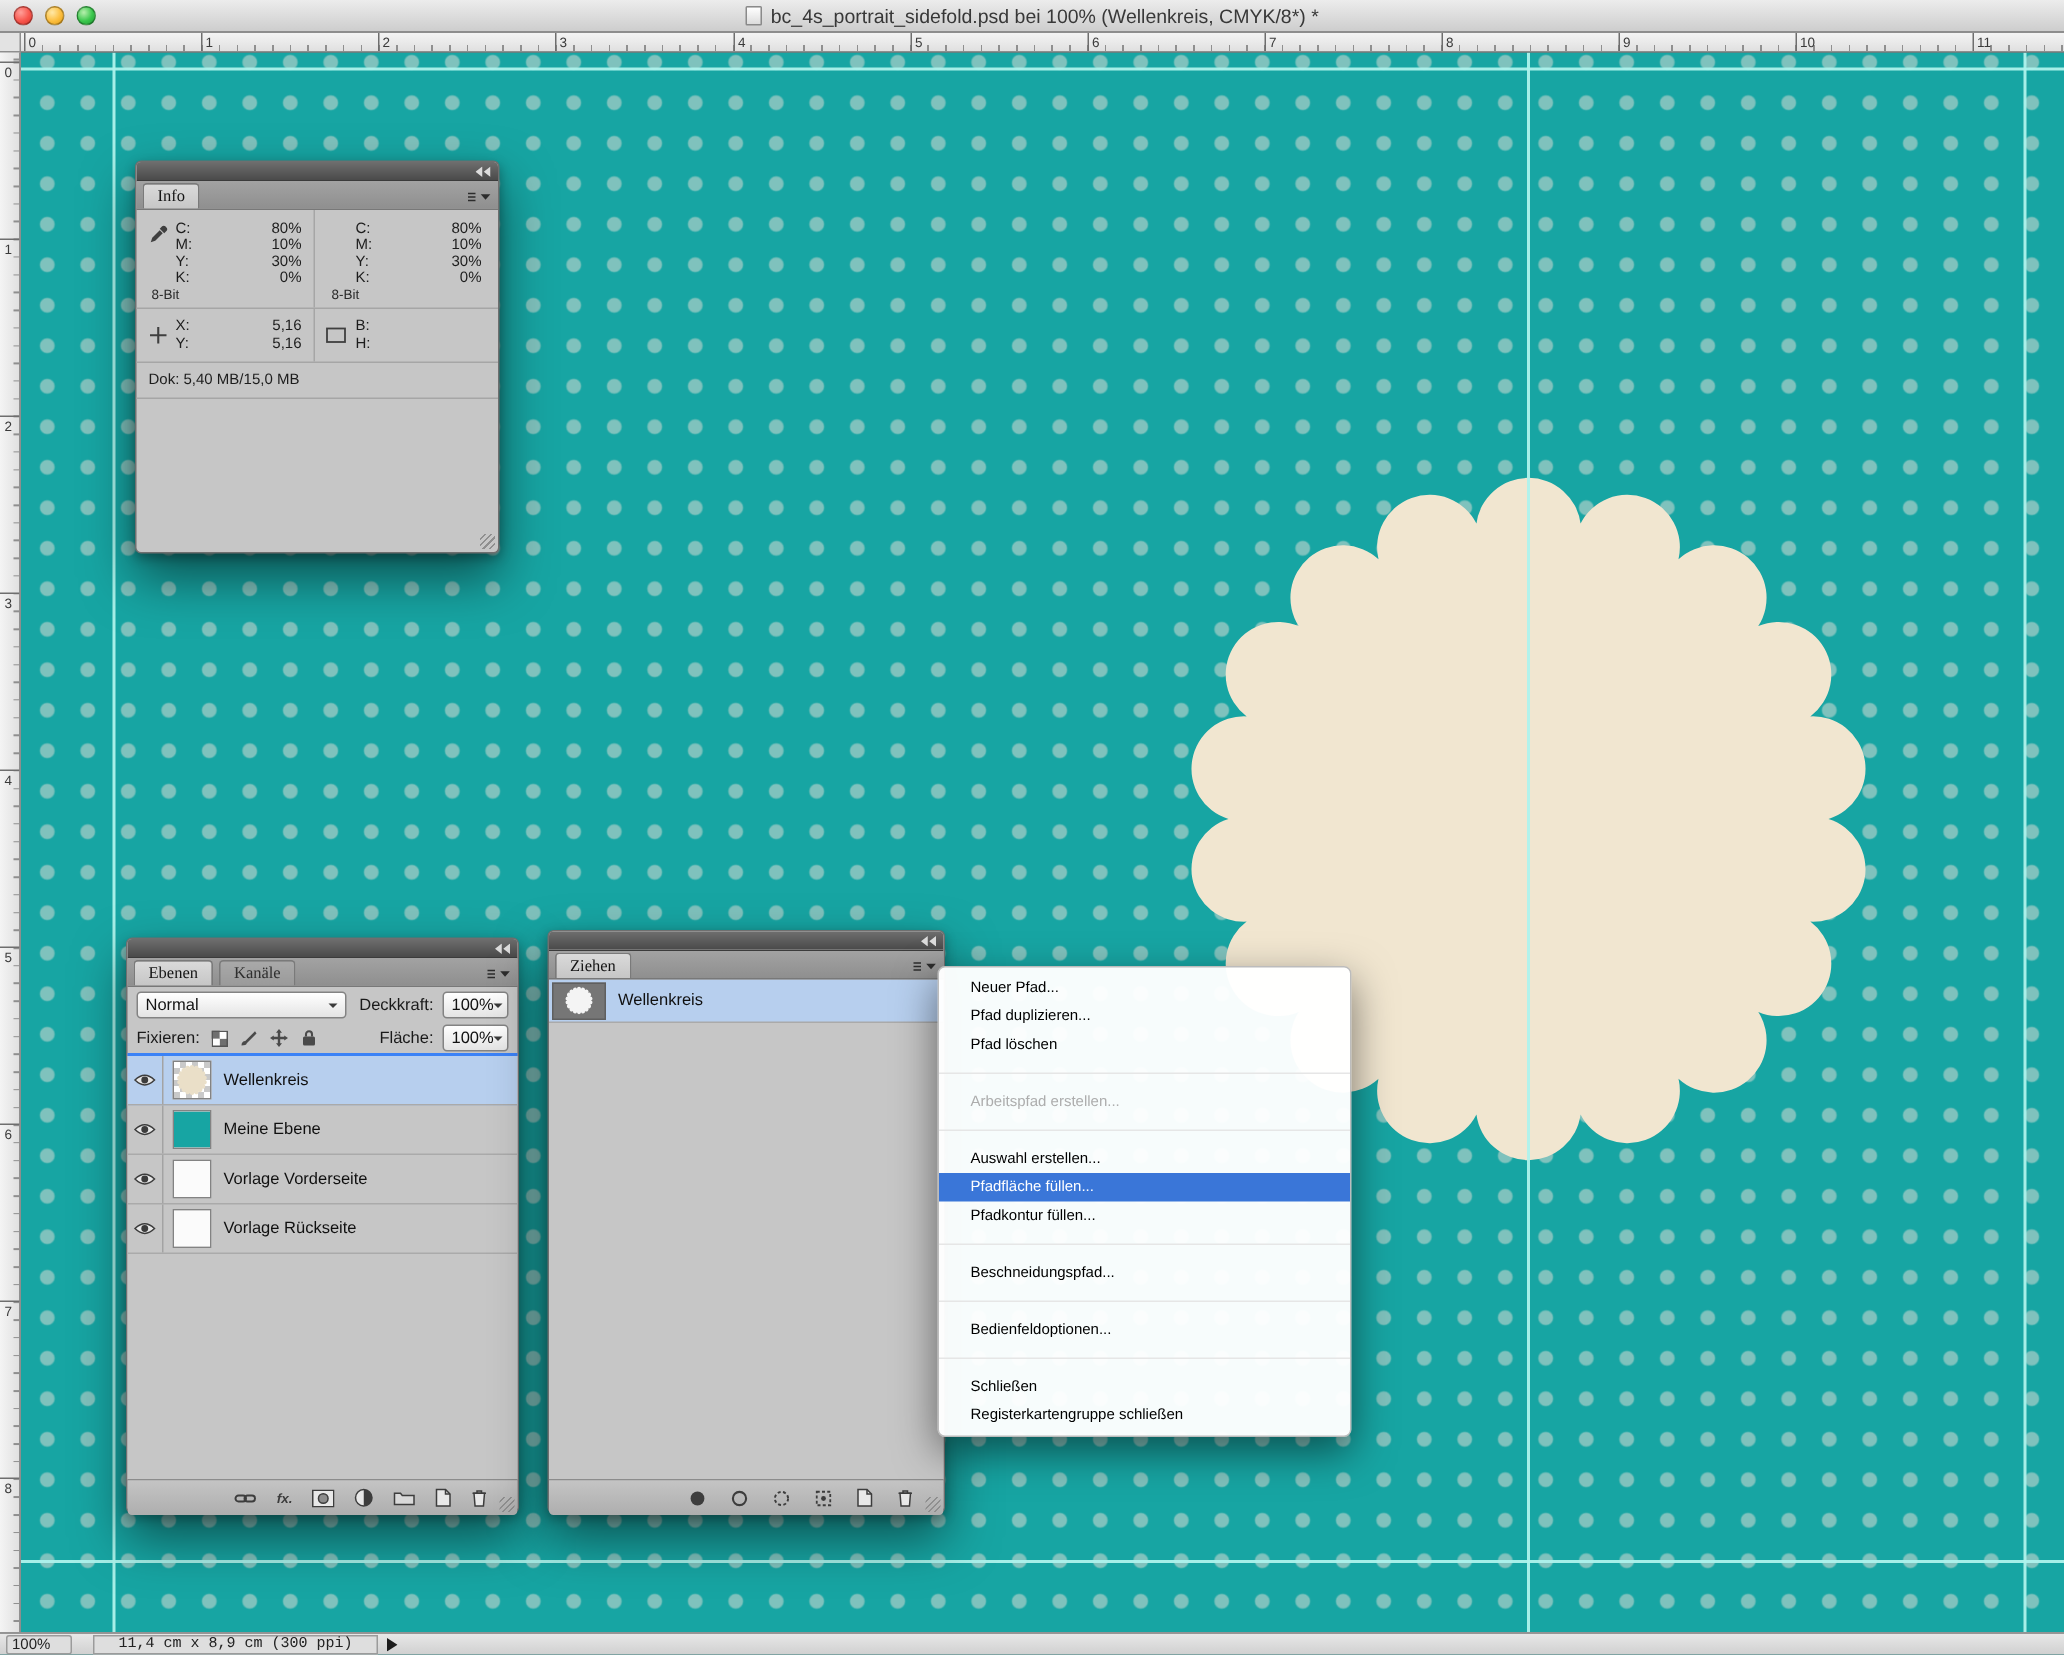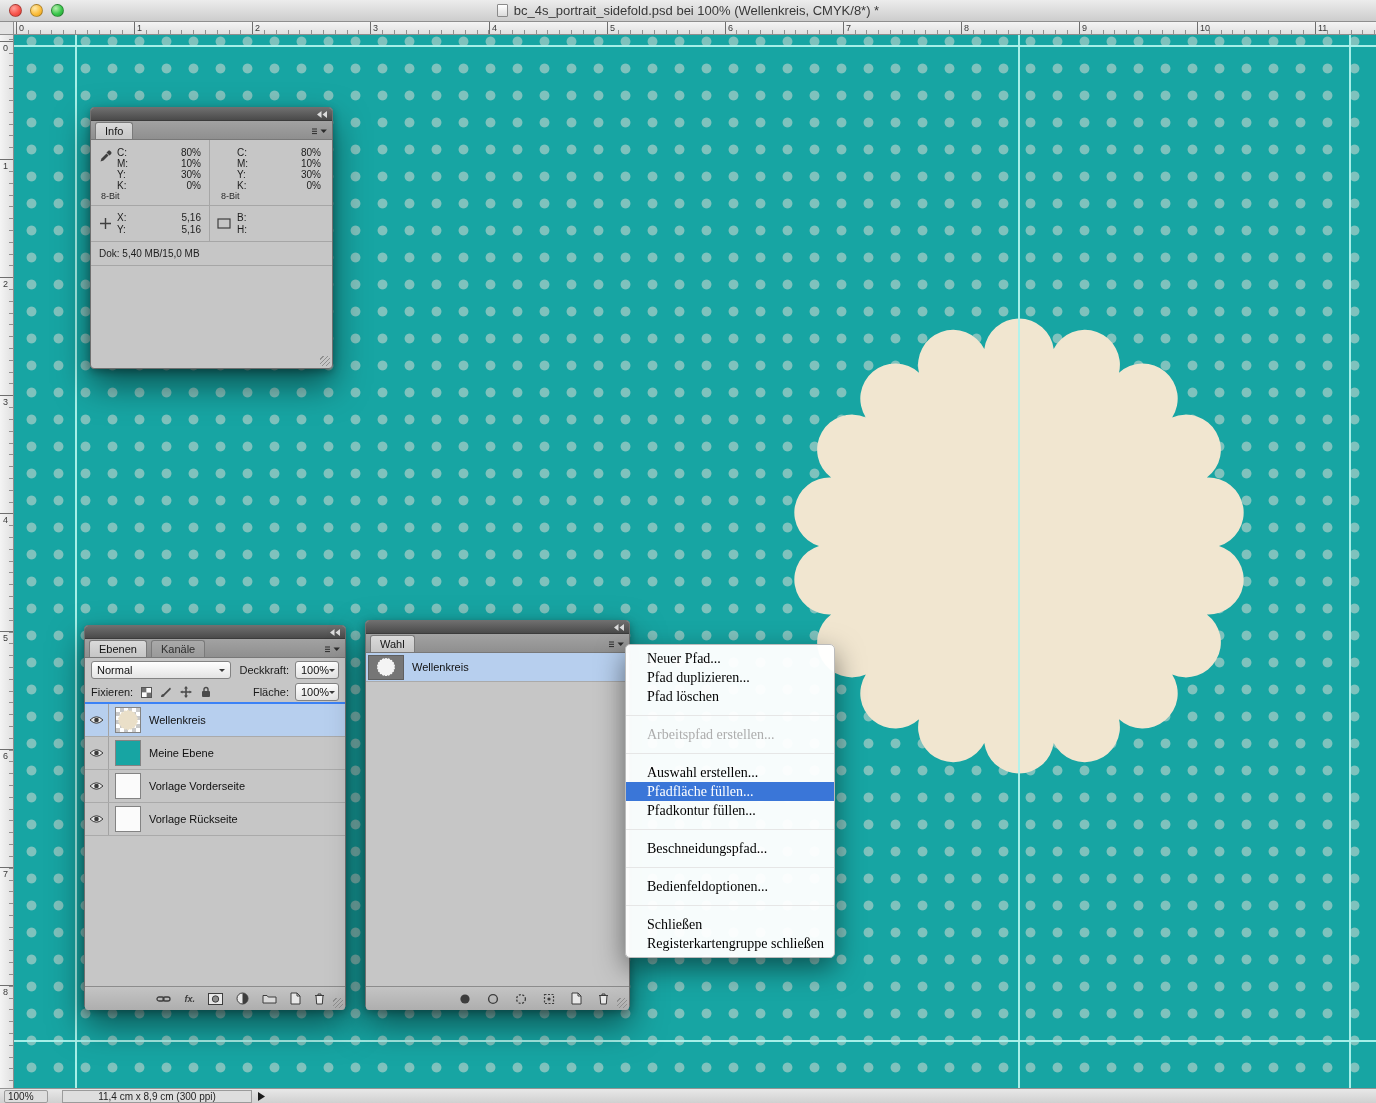--- a/index.html
+++ b/index.html
@@ -37,21 +37,21 @@
     background-size:27px 27px; background-position:4px -7px; overflow:hidden; z-index:0; }
   .guide-v { position:absolute; top:0; bottom:0; width:2px; background:rgba(174,242,236,.95); }
   .guide-h { position:absolute; left:0; right:0; height:2px; background:rgba(174,242,236,.95); }
   .scallop-main { position:absolute; left:755px; top:261px; }
 
   
   .panel { position:absolute; background:#c6c6c6; border:1px solid #6f6f6f; border-radius:4px; box-shadow:0 16px 34px rgba(0,0,0,.5),0 3px 8px rgba(0,0,0,.3); z-index:10; }
   .dragbar { height:13px; background:linear-gradient(#6e6e6e,#4a4a4a); border-radius:3px 3px 0 0; border-bottom:1px solid #3b3b3b; position:relative; }
   .collapse { position:absolute; right:5px; top:3px; }
   .tabbar { height:19px; background:linear-gradient(#a2a2a2,#8f8f8f); border-bottom:1px solid #787878; position:relative; display:flex; align-items:flex-end; }
-  .tab { height:17px; line-height:17px; padding:0 9px; font-size:11px; color:#141414; background:linear-gradient(#dadada,#c6c6c6); border:1px solid #7a7a7a; border-bottom:none; border-radius:3px 3px 0 0; margin-left:4px; }
+  .tab { height:17px; line-height:17px; padding:0 9px; font-size:11px; color:#141414; background:linear-gradient(#dadada,#c6c6c6); border:1px solid #7a7a7a; border-bottom:none; border-radius:3px 3px 0 0; margin-left:4px;font-family:Liberation Serif, serif; }
   .tab.off { background:linear-gradient(#a9a9a9,#9a9a9a); color:#2f2f2f; }
   .pm-btn { position:absolute; right:4px; top:4px; }
   .grip { position:absolute; right:2px; bottom:2px; width:10px; height:10px; background:repeating-linear-gradient(135deg, transparent 0 2px, #8f8f8f 2px 3px); border-bottom-right-radius:3px; }
 
   
   .info-body { font-size:10px; color:#1d1d1d; position:relative; }
   .isec { position:relative; border-bottom:1px solid #a6a6a6; }
   .isec.colors { height:66px; }
   .isec.pos { height:36px; }
   .isec.dok { height:24px; display:flex; align-items:center; padding-left:8px; }
@@ -88,31 +88,31 @@
   .whitefill { position:absolute; inset:0; background:#fbfbfb; }
   .scallop-mini { position:absolute; left:1px; top:1px; }
 
   
   .prow-path { height:29px; display:flex; align-items:center; border-bottom:1px solid #aaa; }
   .prow-path.sel { background:#b7cfee; }
   .pthumb { width:36px; height:25px; background:#767676; margin-left:2px; display:flex; align-items:center; justify-content:center; flex:none; border:1px solid #5f5f5f; }
   .plist-empty { height:304px; background:#c6c6c6; }
 
   
-  .menu { position:absolute; left:625px; top:644px; width:210px; background:rgba(255,255,255,.97); border:1px solid #bcbcbc; border-radius:5px; padding:4px 0; box-shadow:0 10px 28px rgba(0,0,0,.5); font-size:14px; color:#000; z-index:50;font-family:Liberation Serif, serif; }
+  .menu { position:absolute; left:625px; top:644px; width:276px; background:rgba(255,255,255,.97); border:1px solid #bcbcbc; border-radius:5px; padding:4px 0; box-shadow:0 10px 28px rgba(0,0,0,.5); font-size:10px; color:#000; z-index:50; }
   .mi { height:19px; line-height:19px; padding:0 21px; white-space:nowrap; }
   .mi.dis { color:#adadad; }
   .mi.hl { background:#3a76d8; color:#fff; }
   .msep { height:19px; position:relative; }
   .msep::after { content:""; position:absolute; left:0; right:0; top:9px; height:1px; background:#e6e6e6; }
 
   
   .statusbar { position:absolute; left:0; top:1088px; width:1376px; height:15px; background:linear-gradient(#e8e8e8,#d0d0d0); border-top:1px solid #949494; z-index:60; font-size:10px; color:#222; display:flex; align-items:center; }
   .zoomfield { width:44px; height:13px; margin-left:4px; background:#dedede; border:1px solid #9b9b9b; border-radius:2px; padding:0 3px; line-height:11px; }
-  .docfield { width:190px; height:13px; margin-left:14px; background:#dedede; border:1px solid #9b9b9b; display:flex; align-items:center; justify-content:center; line-height:11px; }
+  .docfield { width:190px; height:13px; margin-left:14px; background:#dedede; border:1px solid #9b9b9b; display:flex; align-items:center; justify-content:center; line-height:11px;font-family:Liberation Mono, monospace; }
   .playbtn { margin-left:5px; display:flex; align-items:center; }
 </style>
 </head>
 <body>
 
 <svg width="0" height="0" style="position:absolute">
   <defs>
     <path id="scallop-path" d="M450,250 A35,35 0 0 1 437.9,318.4 A35,35 0 0 1 403.2,378.6 A35,35 0 0 1 350,423.2 A35,35 0 0 1 284.7,447 A35,35 0 0 1 215.3,447 A35,35 0 0 1 150,423.2 A35,35 0 0 1 96.8,378.6 A35,35 0 0 1 62.1,318.4 A35,35 0 0 1 50,250 A35,35 0 0 1 62.1,181.6 A35,35 0 0 1 96.8,121.4 A35,35 0 0 1 150,76.8 A35,35 0 0 1 215.3,53 A35,35 0 0 1 284.7,53 A35,35 0 0 1 350,76.8 A35,35 0 0 1 403.2,121.4 A35,35 0 0 1 437.9,181.6 A35,35 0 0 1 450,250 Z"></path>
   </defs>
 </svg>
@@ -496,21 +496,21 @@
 
 <div class="panel" style="left:365px;top:620px;width:265px;height:389px">
   <div class="dragbar">
     <span class="collapse">
       <svg width="10" height="7" viewBox="0 0 10 7">
           <path d="M4.5 0v7L0 3.5zM10 0v7L5.5 3.5z" fill="#dcdcdc"></path>
         </svg>
     </span>
   </div>
   <div class="tabbar">
-    <div class="tab"><span>Wahl</span></div>
+    <div class="tab"><span>Ziehen</span></div>
     <span class="pm-btn">
       <svg width="17" height="12" viewBox="0 0 17 12">
           <path d="M1 4h5M1 6.3h5M1 8.6h5" stroke="#2c2c2c" stroke-width="1"></path>
           <path d="M9.5 4.5l3.2 3.6 3.2-3.6z" fill="#2c2c2c"></path>
         </svg>
     </span>
   </div>
   <div class="prow-path sel">
     <div class="pthumb">
       <svg width="20" height="20" viewBox="0 0 500 500">

